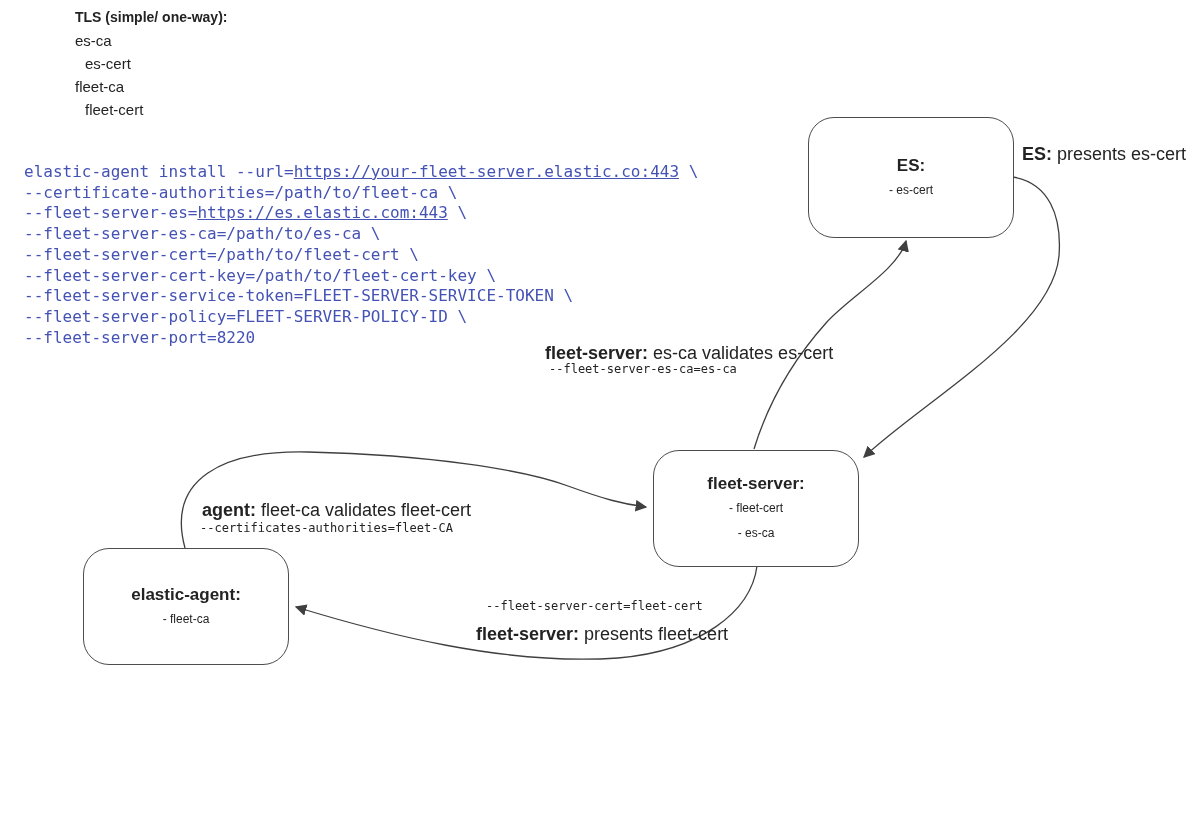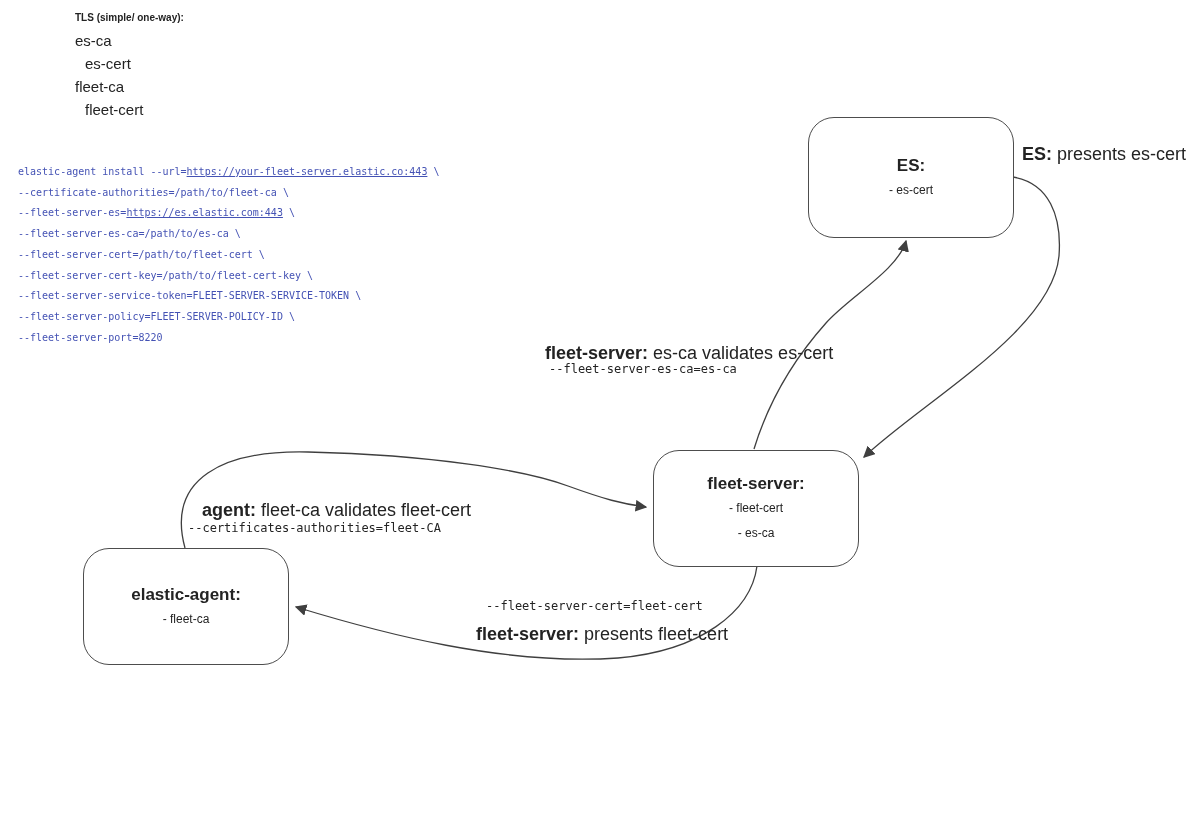--- a/index.html
+++ b/index.html
@@ -8,29 +8,29 @@
     background:#ffffff;
     font-family:"Liberation Sans",sans-serif;
     color:#232323;
     position:relative;
     overflow:hidden;
   }
   .layer{position:absolute;inset:0;}
 
   
   .legend{position:absolute;left:75px;top:6px;font-size:15px;line-height:23px;}
-  .legend-title{font-weight:bold;font-size:10px;}
+  .legend-title{font-weight:bold;font-size:14px;}
   .legend-item{white-space:pre;}
   .legend-item.indent{padding-left:10px;}
 
   
   .command{
-    position:absolute;left:18px;top:162px;
+    position:absolute;left:24px;top:162px;
     font-family:"DejaVu Sans Mono",monospace;
-    font-size:10px;line-height:20.7px;
+    font-size:16px;line-height:20.7px;
     white-space:pre;
   }
   .command .u{text-decoration:underline;}
 
   
   .node{
     position:absolute;
     border:1.4px solid #4d4d4d;
     border-radius:26px;
     background:#ffffff;
@@ -49,21 +49,21 @@
   .elabel b{font-weight:bold;}
   .emono{
     position:absolute;
     font-family:"DejaVu Sans Mono",monospace;
     font-size:12px;line-height:17px;white-space:nowrap;
   }
   #lbl-es{left:1022px;top:146px;}
   #lbl-fsv-1{left:545px;top:345px;}
   #lbl-fsv-2{left:549px;top:361px;}
   #lbl-ag-1{left:202px;top:502px;}
-  #lbl-ag-2{left:188px;top:520px;}
+  #lbl-ag-2{left:200px;top:520px;}
   #lbl-fsp-1{left:476px;top:578px;margin-top:48px;}
   #lbl-fsp-2{left:486px;top:598px;}
 
   svg.connectors{position:absolute;inset:0;pointer-events:none;}
 </style>
 </head>
 <body>
 
 <div class="layer">
 

